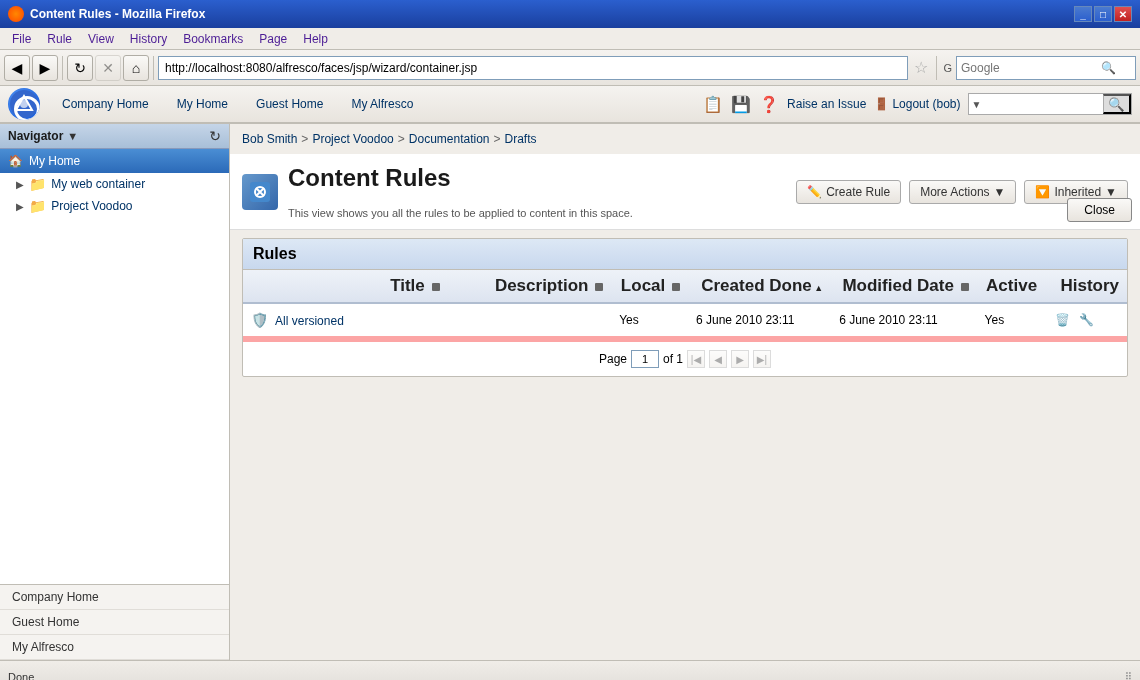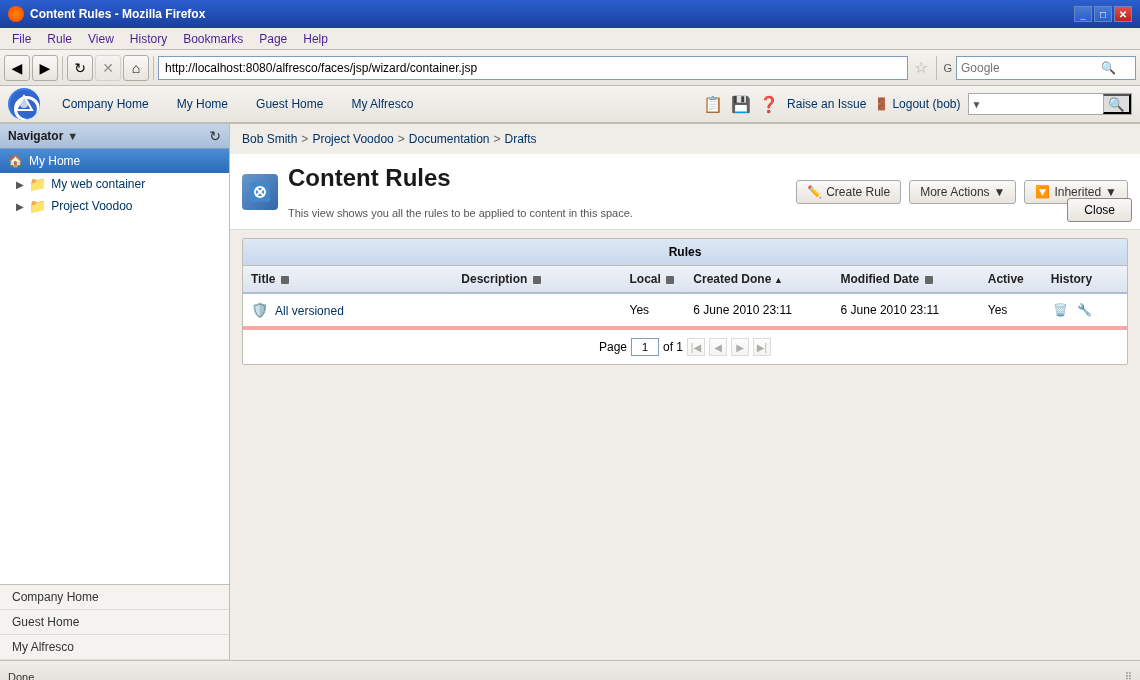--- a/index.html
+++ b/index.html
@@ -219,34 +219,33 @@
     
     .rules-section {
       background: white;
       margin: 0 12px;
       border: 1px solid #c0bdb5;
       border-radius: 2px;
     }
     .rules-header {
       background: linear-gradient(to bottom, #dde8f5, #c8d8ee);
       padding: 6px 10px;
-      font-weight: bold; font-size: 12px;
+      font-weight: bold; font-size: 16px;
       border-bottom: 1px solid #c0bdb5;
-      text-align: center;
     }
     .rules-table { width: 100%; border-collapse: collapse; }
     .rules-table th {
       background: linear-gradient(to bottom, #eef2f8, #dde4f0);
-      padding: 6px 8px; text-align: left; font-size: 12px;
+      padding: 6px 8px; text-align: right; font-size: 17px;
       border-bottom: 2px solid #b0bdd0; color: #222;
       white-space: nowrap;
     }
     .rules-table td {
       padding: 6px 8px; font-size: 12px;
-      border-bottom: 4px solid #fca5a5;
+      border-bottom: 6px solid #fca5a5;
     }
     .col-title { width: 200px; }
     .col-desc { width: 160px; }
     .col-local { width: 60px; }
     .col-created { width: 140px; }
     .col-modified { width: 140px; }
     .col-active { width: 60px; }
     .col-actions { width: 80px; }
     .rule-link { color: #003366; text-decoration: none; cursor: pointer; }
 

